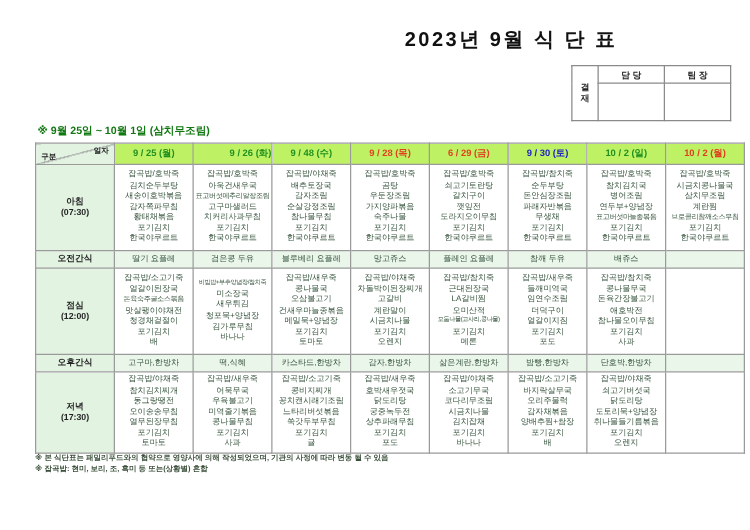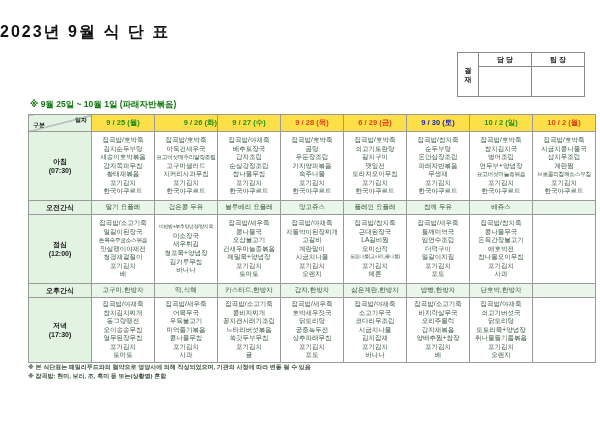--- a/index.html
+++ b/index.html
@@ -1,34 +1,34 @@
 <!DOCTYPE html>
 <html><head>
 <meta charset="utf-8">
 <style>
   html,body{margin:0;padding:0;background:#ffffff;}
   .page{position:relative;width:600px;height:424px;background:#ffffff;overflow:hidden;
         font-family:"Liberation Sans","DejaVu Sans",sans-serif;}
-  .title{position:absolute;top:22px;left:0;width:494px;text-align:left;
+  .title{position:absolute;top:22px;left:0;width:494px;text-align:right;
          font-size:16px;font-weight:bold;color:#111;letter-spacing:2px;}
   
   .approval{position:absolute;top:52px;right:15px;border-collapse:collapse;table-layout:fixed;}
   .approval td{border:1px solid #8a8a8a;padding:0;text-align:center;color:#222;}
   .approval .stamp{width:20px;font-size:7px;font-weight:bold;white-space:pre-line;line-height:9px;}
   .approval .hd{width:52px;height:13px;font-size:7px;font-weight:bold;}
   .approval .sig{height:29px;background:#fff;}
   .subtitle{position:absolute;top:99px;left:30px;font-size:8.5px;font-weight:bold;color:#117711;}
   
   .meal{position:absolute;top:114px;left:28px;border-collapse:collapse;table-layout:fixed;width:558px;}
   .meal td,.meal th{border:1px solid #9a9a9a;padding:0;overflow:hidden;}
   .corner{width:62px;height:16px;position:relative;background:
       linear-gradient(to bottom right,transparent 48.5%,#9a9a9a 48.5%,#9a9a9a 51.5%,transparent 51.5%),#e2f3e2;}
   .corner .c-top{position:absolute;top:1px;right:4px;font-size:6px;font-weight:bold;color:#222;}
   .corner .c-bottom{position:absolute;bottom:1px;left:4px;font-size:6px;font-weight:bold;color:#222;}
-  .day-th{width:62px;height:16px;background:#fde047;font-size:7.5px;font-weight:bold;
+  .day-th{width:62px;height:16px;background:#bef264;font-size:7.5px;font-weight:bold;
           text-align:center;vertical-align:middle;letter-spacing:0px;}
   .label-cell{background:#e2f3e2;font-size:7px;font-weight:bold;color:#222;
               text-align:center;vertical-align:middle;line-height:9px;}
   .menu-cell{background:#ffffff;text-align:center;vertical-align:middle;color:#33513a;}
   .menu-cell div{font-size:6.5px;line-height:8.6px;white-space:nowrap;text-align:center;}
   .menu-cell div.tight{font-size:5.7px;letter-spacing:-0.3px;}
   .menu-cell div.tighter{font-size:4.9px;letter-spacing:-0.3px;}
   .snack-cell{background:#eaf6ea;font-size:6.5px;color:#33513a;height:13px;
               text-align:center;vertical-align:middle;white-space:nowrap;}
   .r-breakfast td{height:68px;} .r-lunch td{height:68px;} .r-dinner td{height:64px;}
@@ -50,32 +50,32 @@
       <td class="hd">담 당</td>
       <td class="hd">팀 장</td>
     </tr>
     <tr>
       <td class="sig"></td>
       <td class="sig"></td>
     </tr>
   </tbody>
     </table>
 
-  <div class="subtitle">※ 9월 25일 ~ 10월 1일 (파래자반볶음)</div>
+  <div class="subtitle">※ 9월 25일 ~ 10월 1일 (삼치무조림)</div>
 
   <table class="meal">
     <thead>
       <tr>
         <th class="corner">
           <span class="c-top">일자</span>
           <span class="c-bottom">구분</span>
         </th>
       <th class="day-th" style="color: rgb(32, 144, 32);">9 / 25 (월)</th>
           <th class="day-th" style="color: rgb(32, 144, 32); text-align: right;">9 / 26 (화)</th>
-          <th class="day-th" style="color: rgb(32, 144, 32);">9 / 27 (수)</th>
+          <th class="day-th" style="color: rgb(32, 144, 32);">9 / 48 (수)</th>
           <th class="day-th" style="color: rgb(224, 64, 32); margin-left: 48px;">9 / 28 (목)</th>
           <th class="day-th" style="color: rgb(224, 64, 32);">6 / 29 (금)</th>
           <th class="day-th" style="color: rgb(32, 32, 192); margin-left: 48px;">9 / 30 (토)</th>
           <th class="day-th" style="color: rgb(32, 144, 32);">10 / 2 (일)</th>
           <th class="day-th" style="color: rgb(224, 64, 32);">10 / 2 (월)</th>
         </tr>
     </thead>
     <tbody>
         <tr class="r-breakfast">
           <td class="label-cell">

